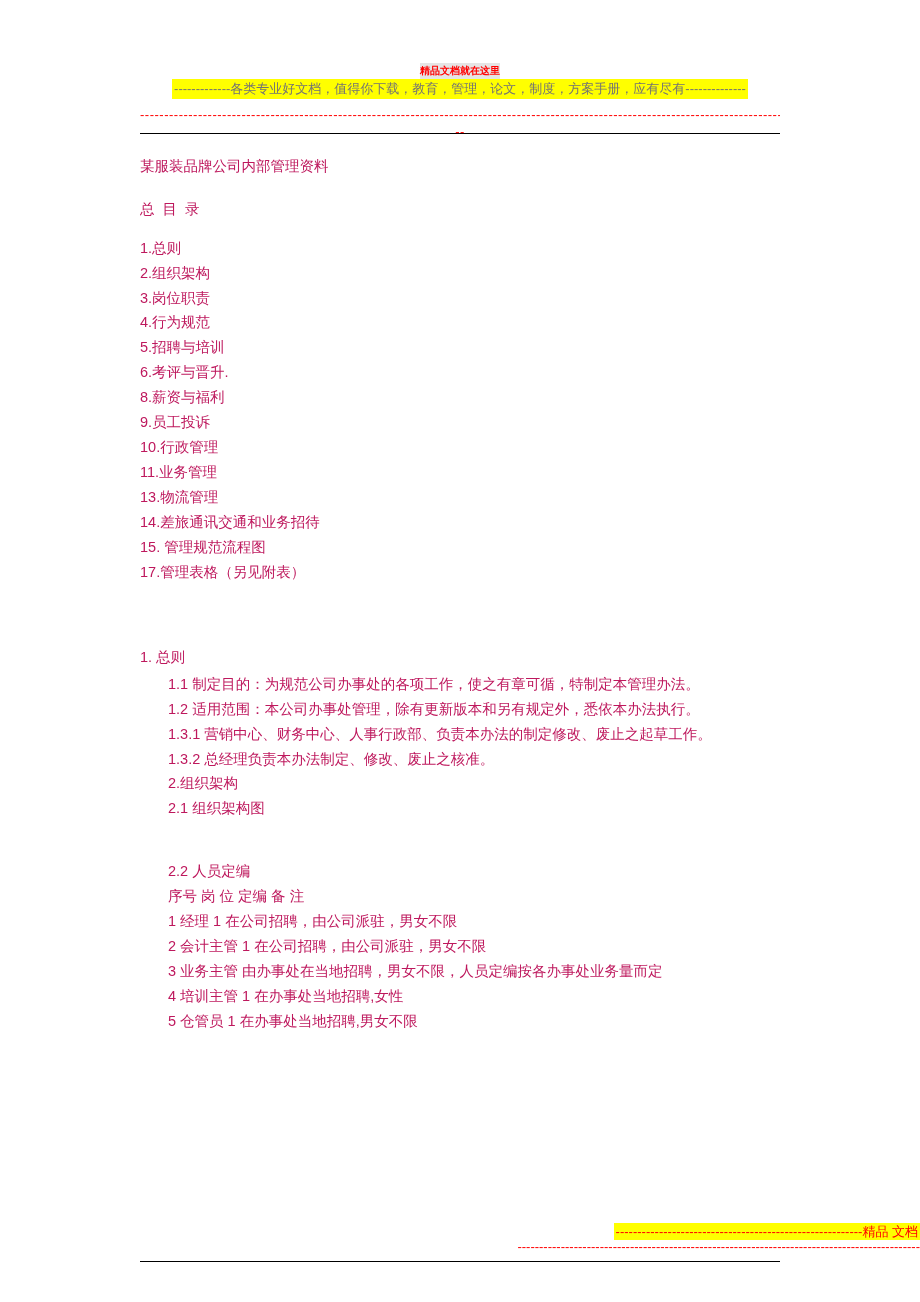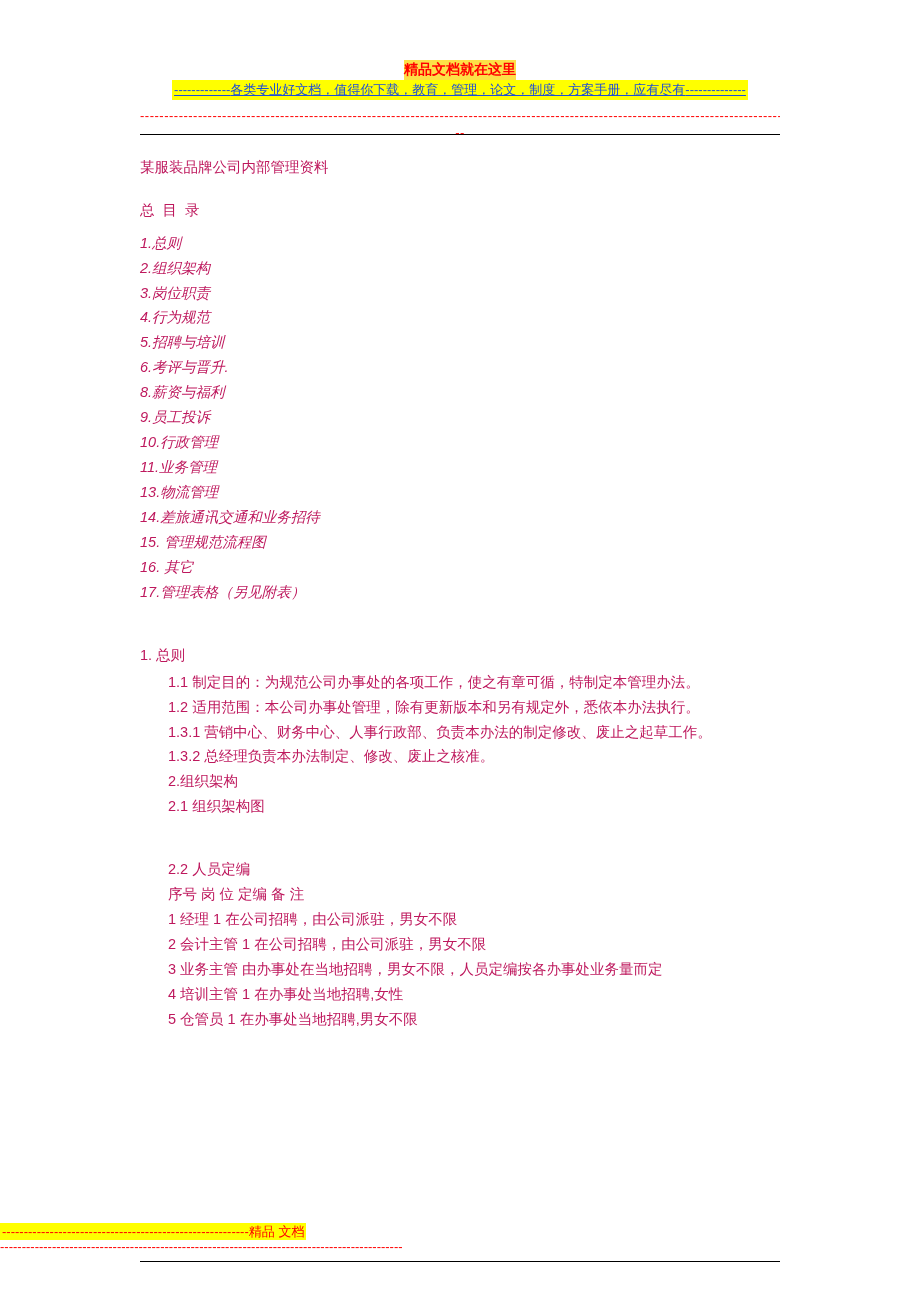--- a/index.html
+++ b/index.html
@@ -11,34 +11,33 @@
       position: relative;
     }
     .page {
       padding: 60px 140px 40px 140px;
     }
     .header-banner {
       text-align: center;
       margin-bottom: 8px;
     }
     .banner-line1 {
-      background: #fde047;
+      background: #e5e5e5;
       color: #ff0000;
       font-weight: bold;
-      font-size: 14px;
+      font-size: 10px;
       display: inline-block;
       padding: 1px 0;
     }
     .banner-line2 {
       background: #ffff00;
-      color: #1d4ed8;
+      color: #737373;
       font-size: 13px;
       display: inline-block;
       padding: 1px 2px;
-      text-decoration: underline;
     }
     .red-dash-wrap {
       color: #ff0000;
       font-size: 13px;
       text-align: center;
       line-height: 1.3;
       letter-spacing: 0.5px;
       word-break: break-all;
     }
     .dash-fill {
@@ -54,26 +53,25 @@
     }
     .content {
       font-size: 14.5px;
       color: #be185d;
       line-height: 1.72;
     }
     .title-line {
       margin-bottom: 18px;
     }
     .toc-heading {
-      margin-bottom: 8px;
+      margin-bottom: 14px;
       letter-spacing: 2px;
     }
     .toc-list {
-      margin-bottom: 38px;
-      font-style: italic;
+      margin-bottom: 60px;
     }
     .toc-item {
       line-height: 1.72;
     }
     .section-1-label {
       margin-bottom: 2px;
     }
     .sub-block {
       padding-left: 28px;
     }
@@ -81,21 +79,21 @@
       line-height: 1.72;
     }
     .gap {
       height: 38px;
     }
     .footer {
       position: absolute;
       bottom: 48px;
       left: 0;
       width: 920px;
-      text-align: left;
+      text-align: right;
     }
     .footer-line1 {
       color: #ff0000;
       font-size: 13px;
     }
     .footer-line1 .hl {
       background: #ffff00;
       padding: 1px 2px;
     }
     .footer-line2 {
@@ -146,21 +144,20 @@
         <div class="toc-item">4.行为规范</div>
         <div class="toc-item">5.招聘与培训</div>
         <div class="toc-item">6.考评与晋升.</div>
         <div class="toc-item">8.薪资与福利</div>
         <div class="toc-item">9.员工投诉</div>
         <div class="toc-item">10.行政管理</div>
         <div class="toc-item">11.业务管理</div>
         <div class="toc-item">13.物流管理</div>
         <div class="toc-item">14.差旅通讯交通和业务招待</div>
         <div class="toc-item">15.  管理规范流程图</div>
-        <div class="toc-item">16.  其它</div>
         <div class="toc-item">17.管理表格（另见附表）</div>
       </div>
 
     <div class="section-1-label">1.   总则</div>
 
     <div class="sub-block" id="sec1-list">
         <div class="sub-line">1.1 制定目的：为规范公司办事处的各项工作，使之有章可循，特制定本管理办法。</div>
         <div class="sub-line">1.2 适用范围：本公司办事处管理，除有更新版本和另有规定外，悉依本办法执行。</div>
         <div class="sub-line">1.3.1 营销中心、财务中心、人事行政部、负责本办法的制定修改、废止之起草工作。</div>
         <div class="sub-line">1.3.2 总经理负责本办法制定、修改、废止之核准。</div>

